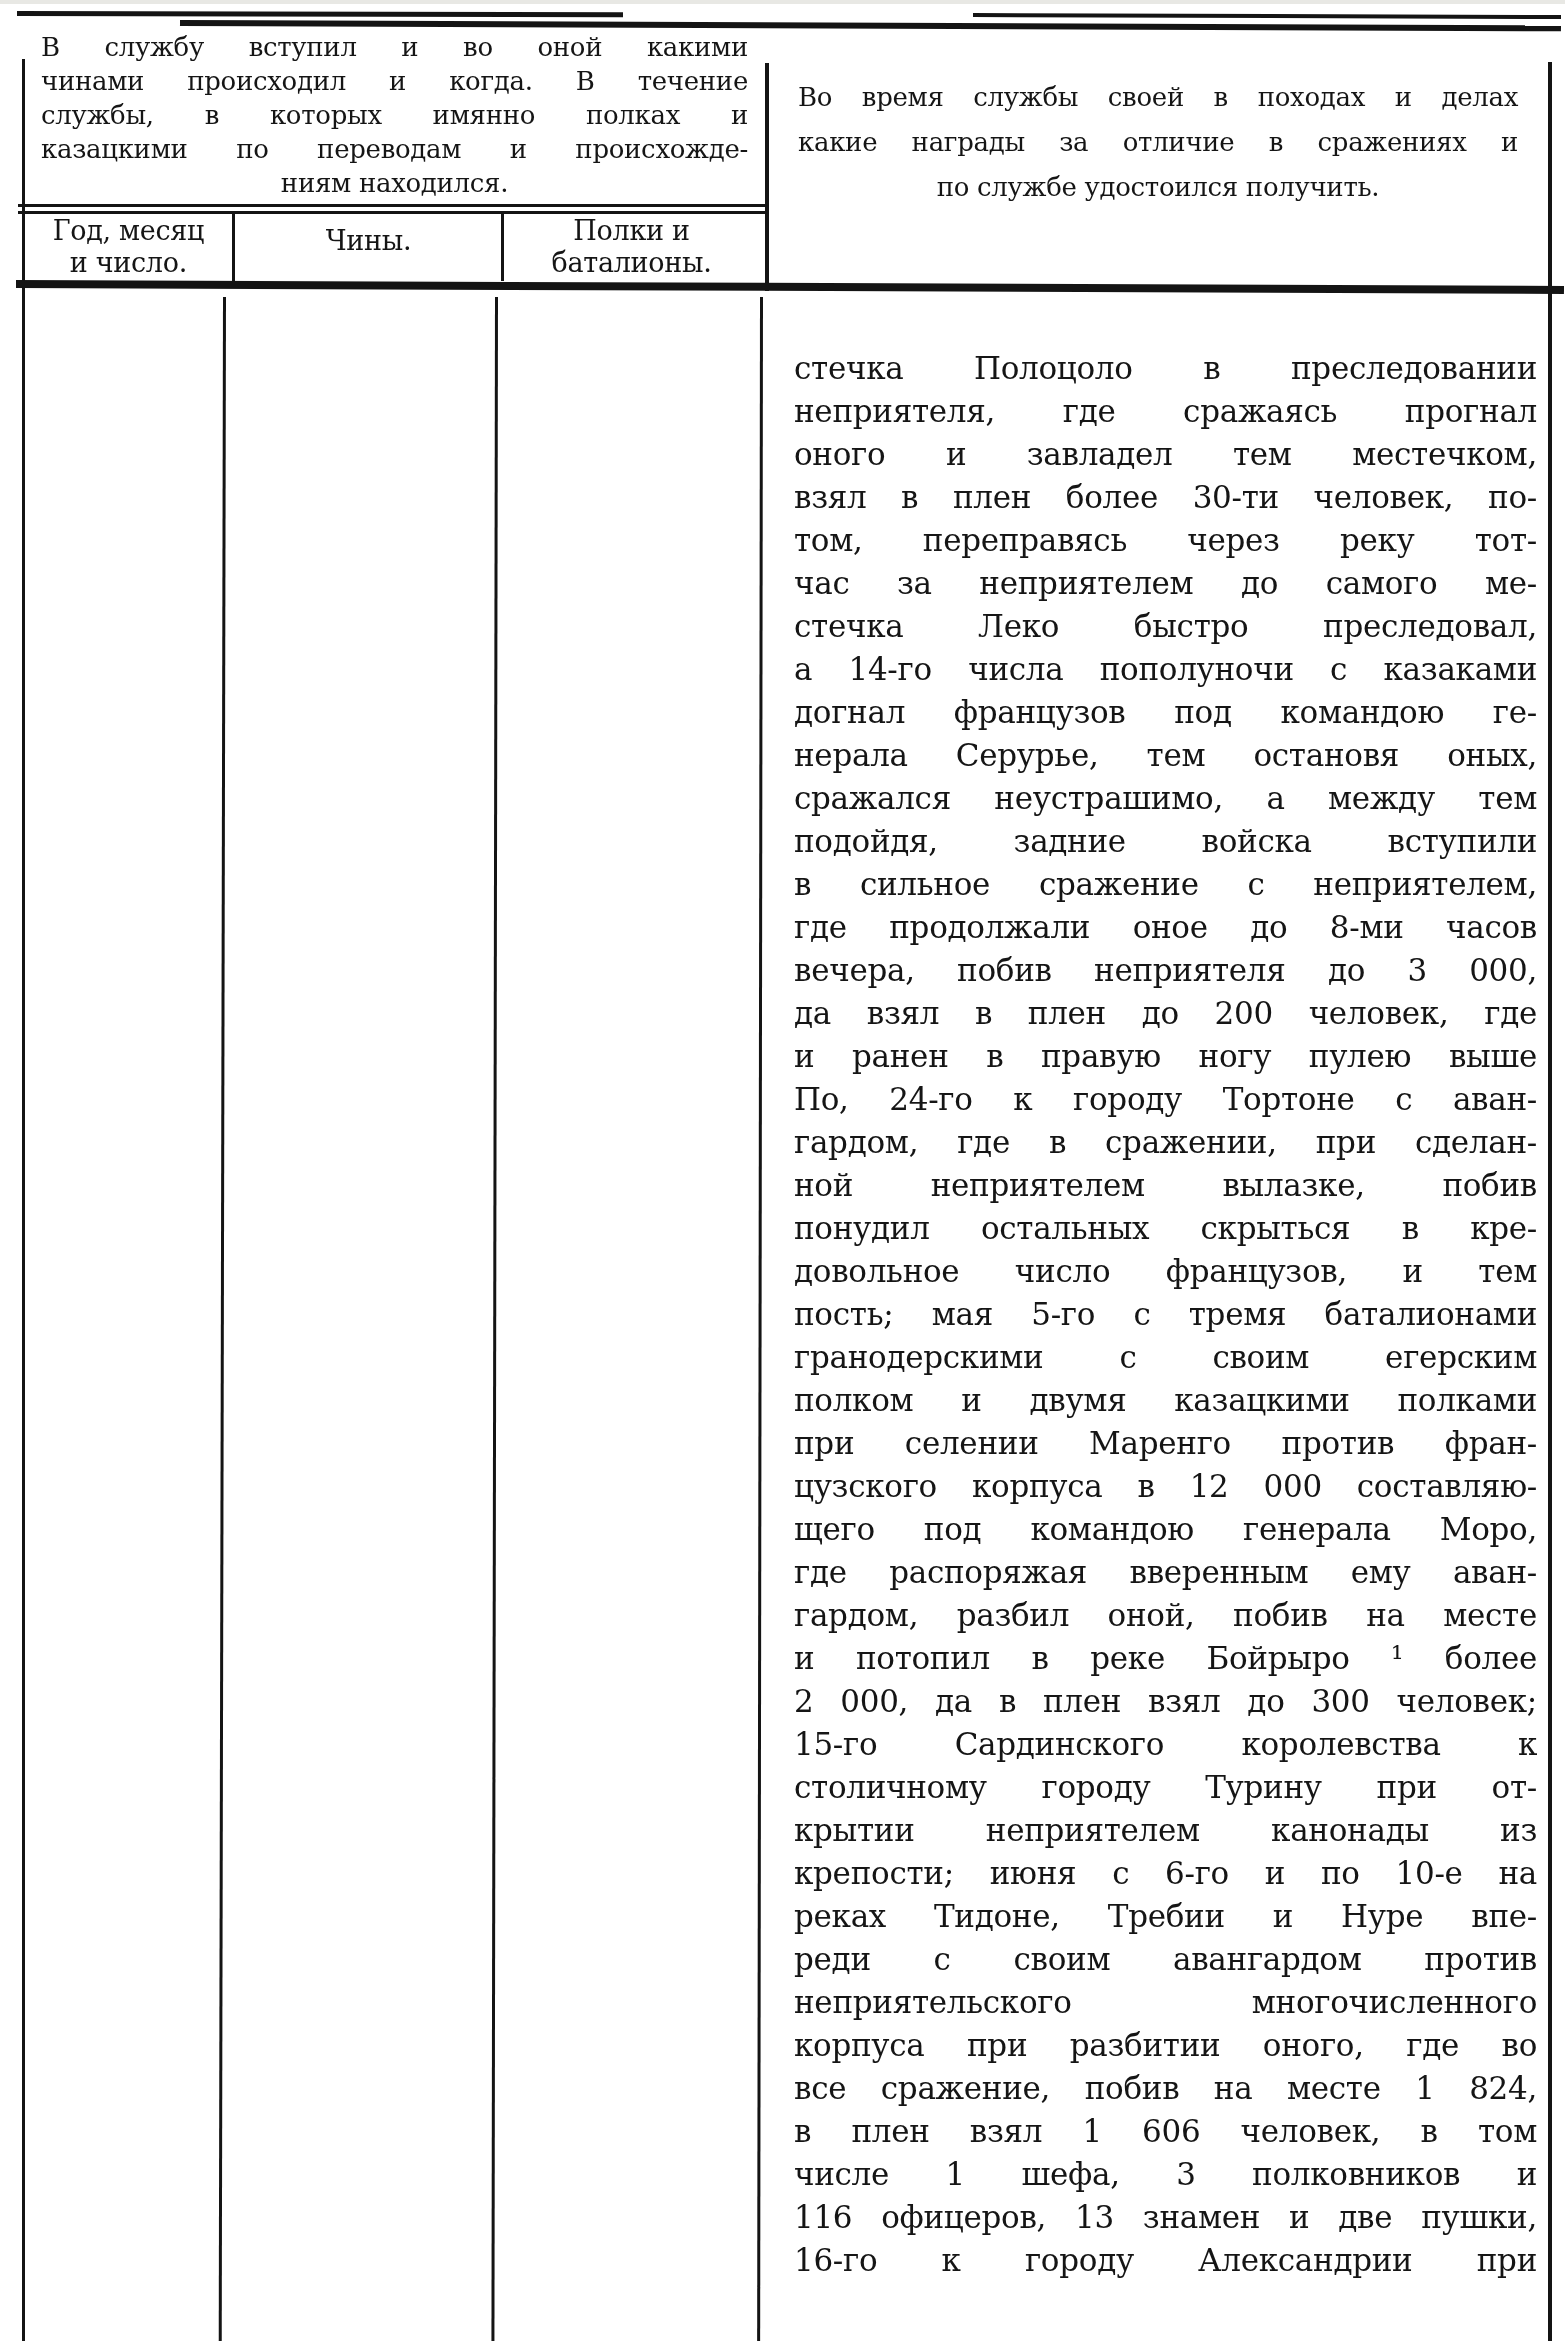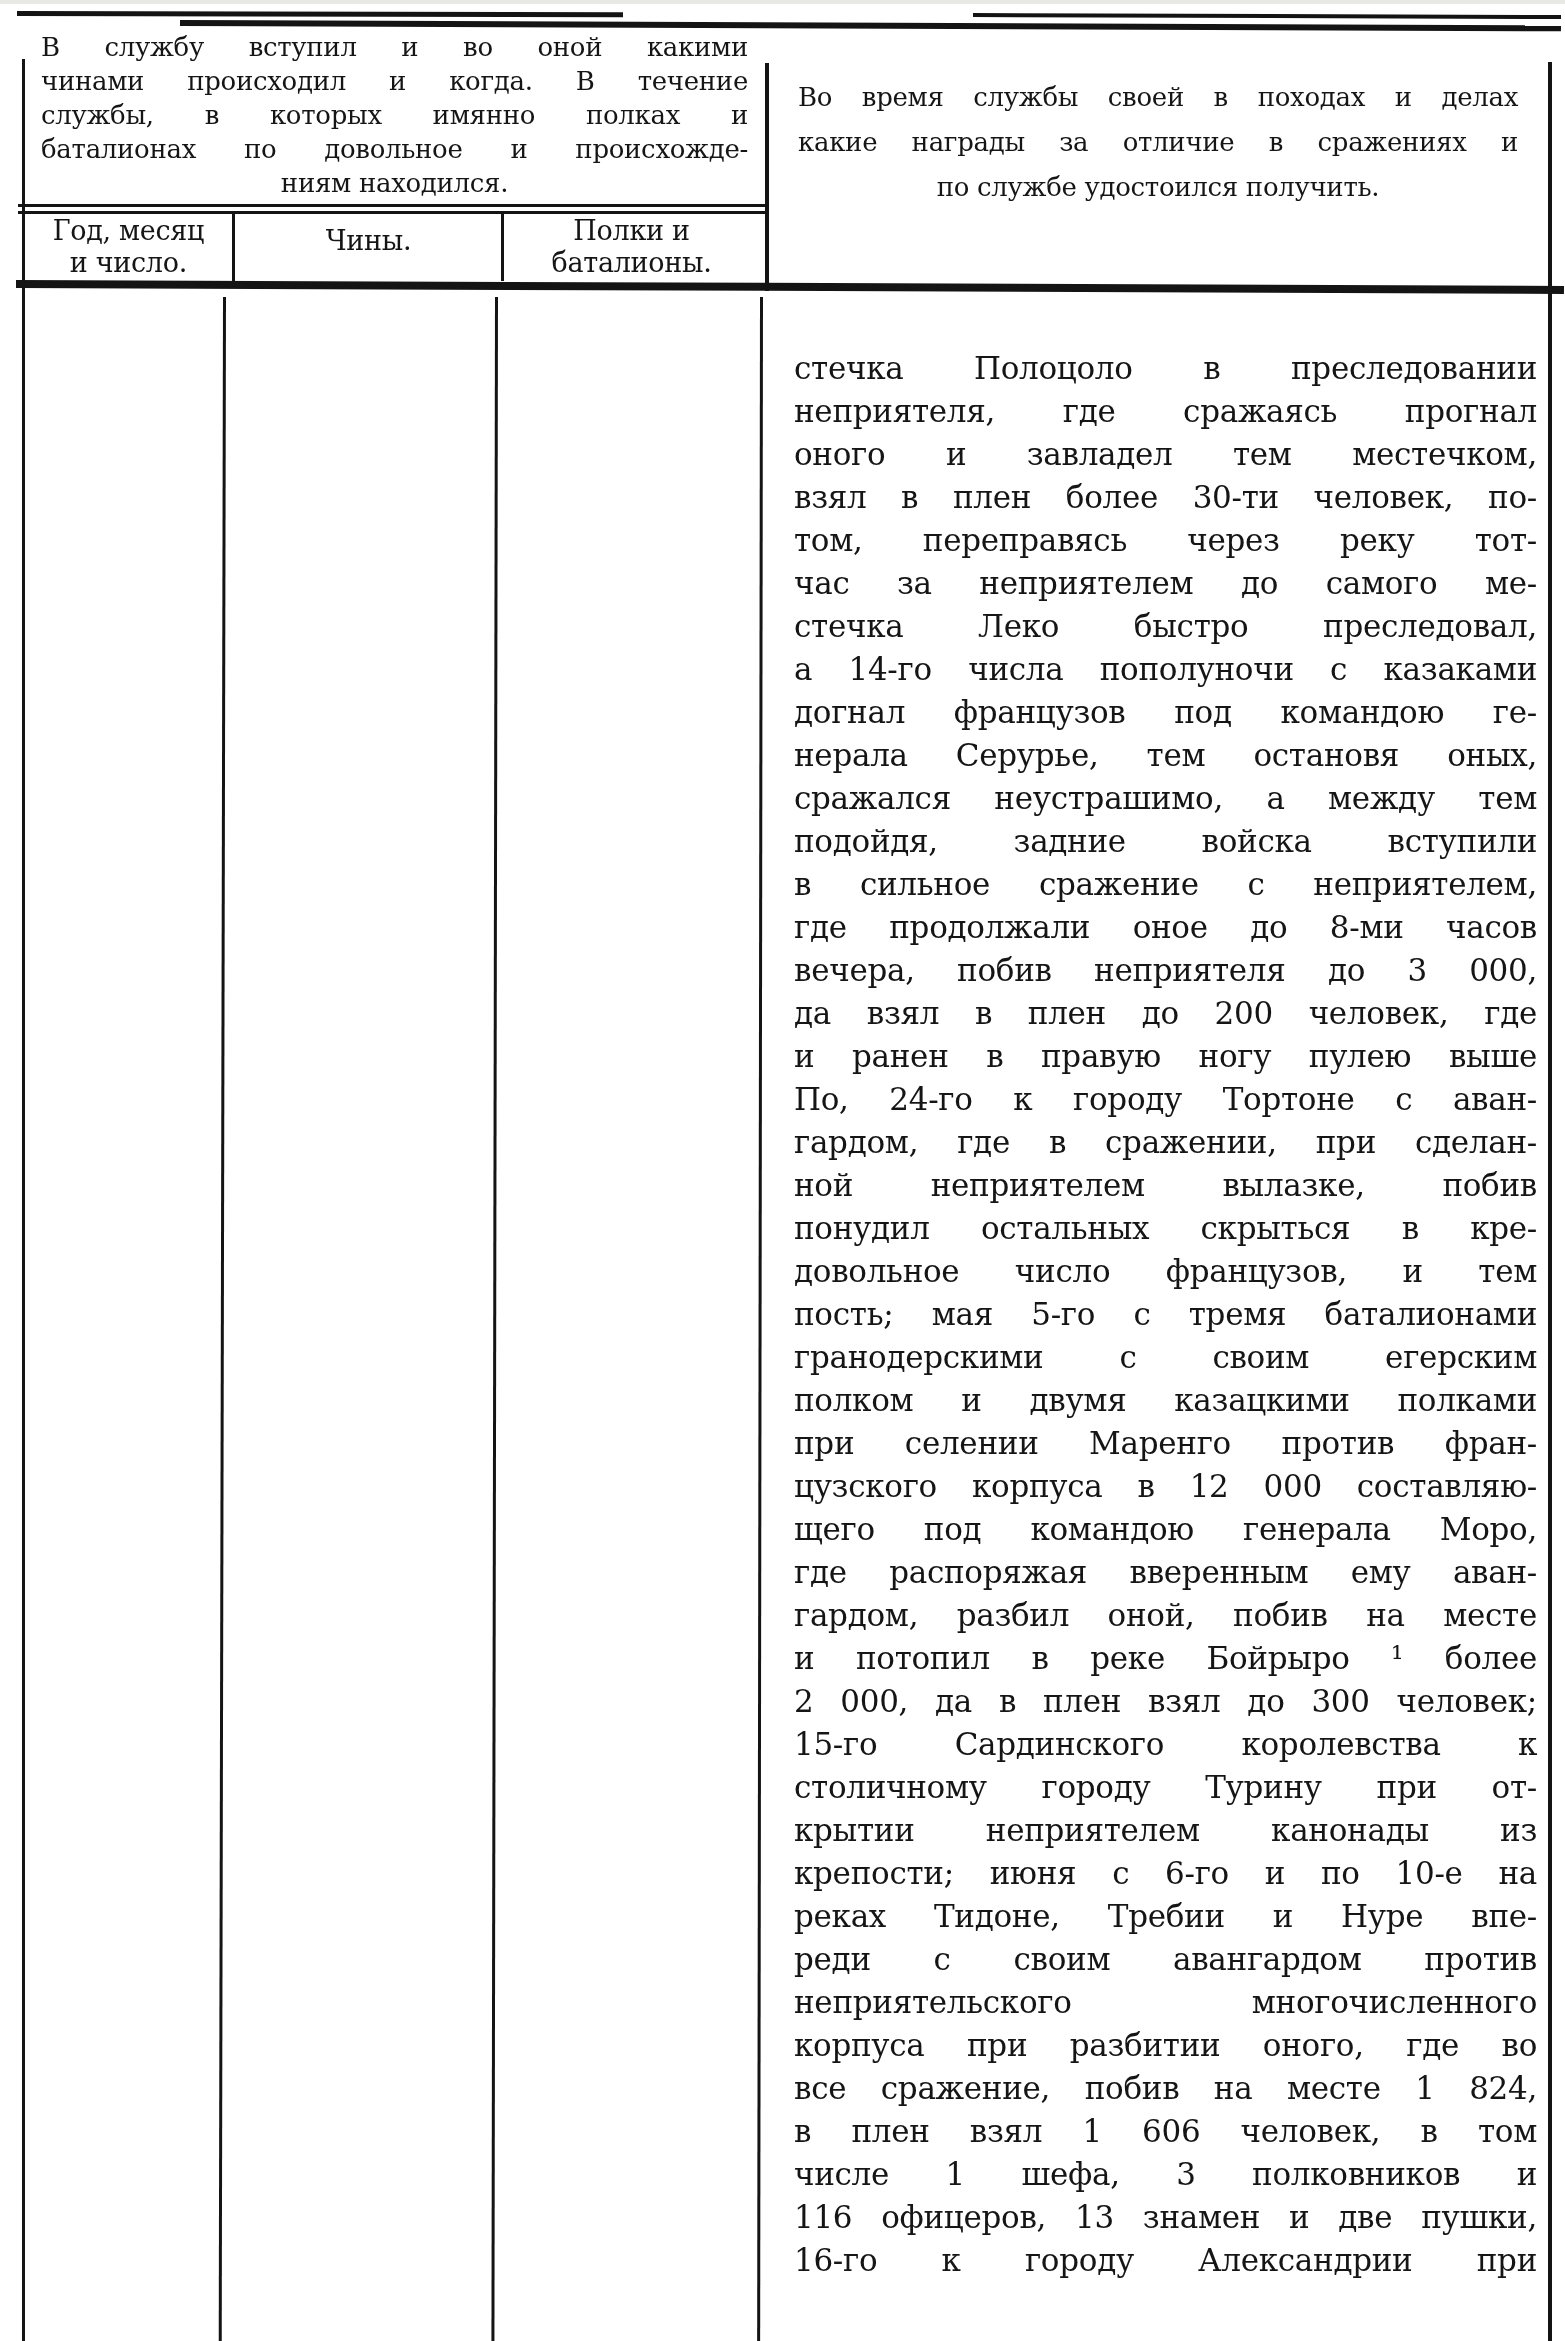--- a/index.html
+++ b/index.html
@@ -74,21 +74,21 @@
   <div class="vline sub-div-2"></div>
   <div class="rule hdr-bottom"></div>
   <div class="vline body-line-1"></div>
   <div class="vline body-line-2"></div>
   <div class="vline body-line-3"></div>
 
   <div class="hdr-left">
       <div class="line">В службу вступил и во оной какими</div>
       <div class="line">чинами происходил и когда. В течение</div>
       <div class="line">службы, в которых имянно полках и</div>
-      <div class="line">баталионах по довольное и происхожде-</div>
+      <div class="line">казацкими по переводам и происхожде-</div>
       <div class="line">ниям находился.</div>
     </div>
   <div class="hdr-right">
       <div class="line">Во время службы своей в походах и делах</div>
       <div class="line">какие награды за отличие в сражениях и</div>
       <div class="line">по службе удостоился получить.</div>
     </div>
 
   <div class="sub sub-date">
       <div class="line">Год, месяц</div>

